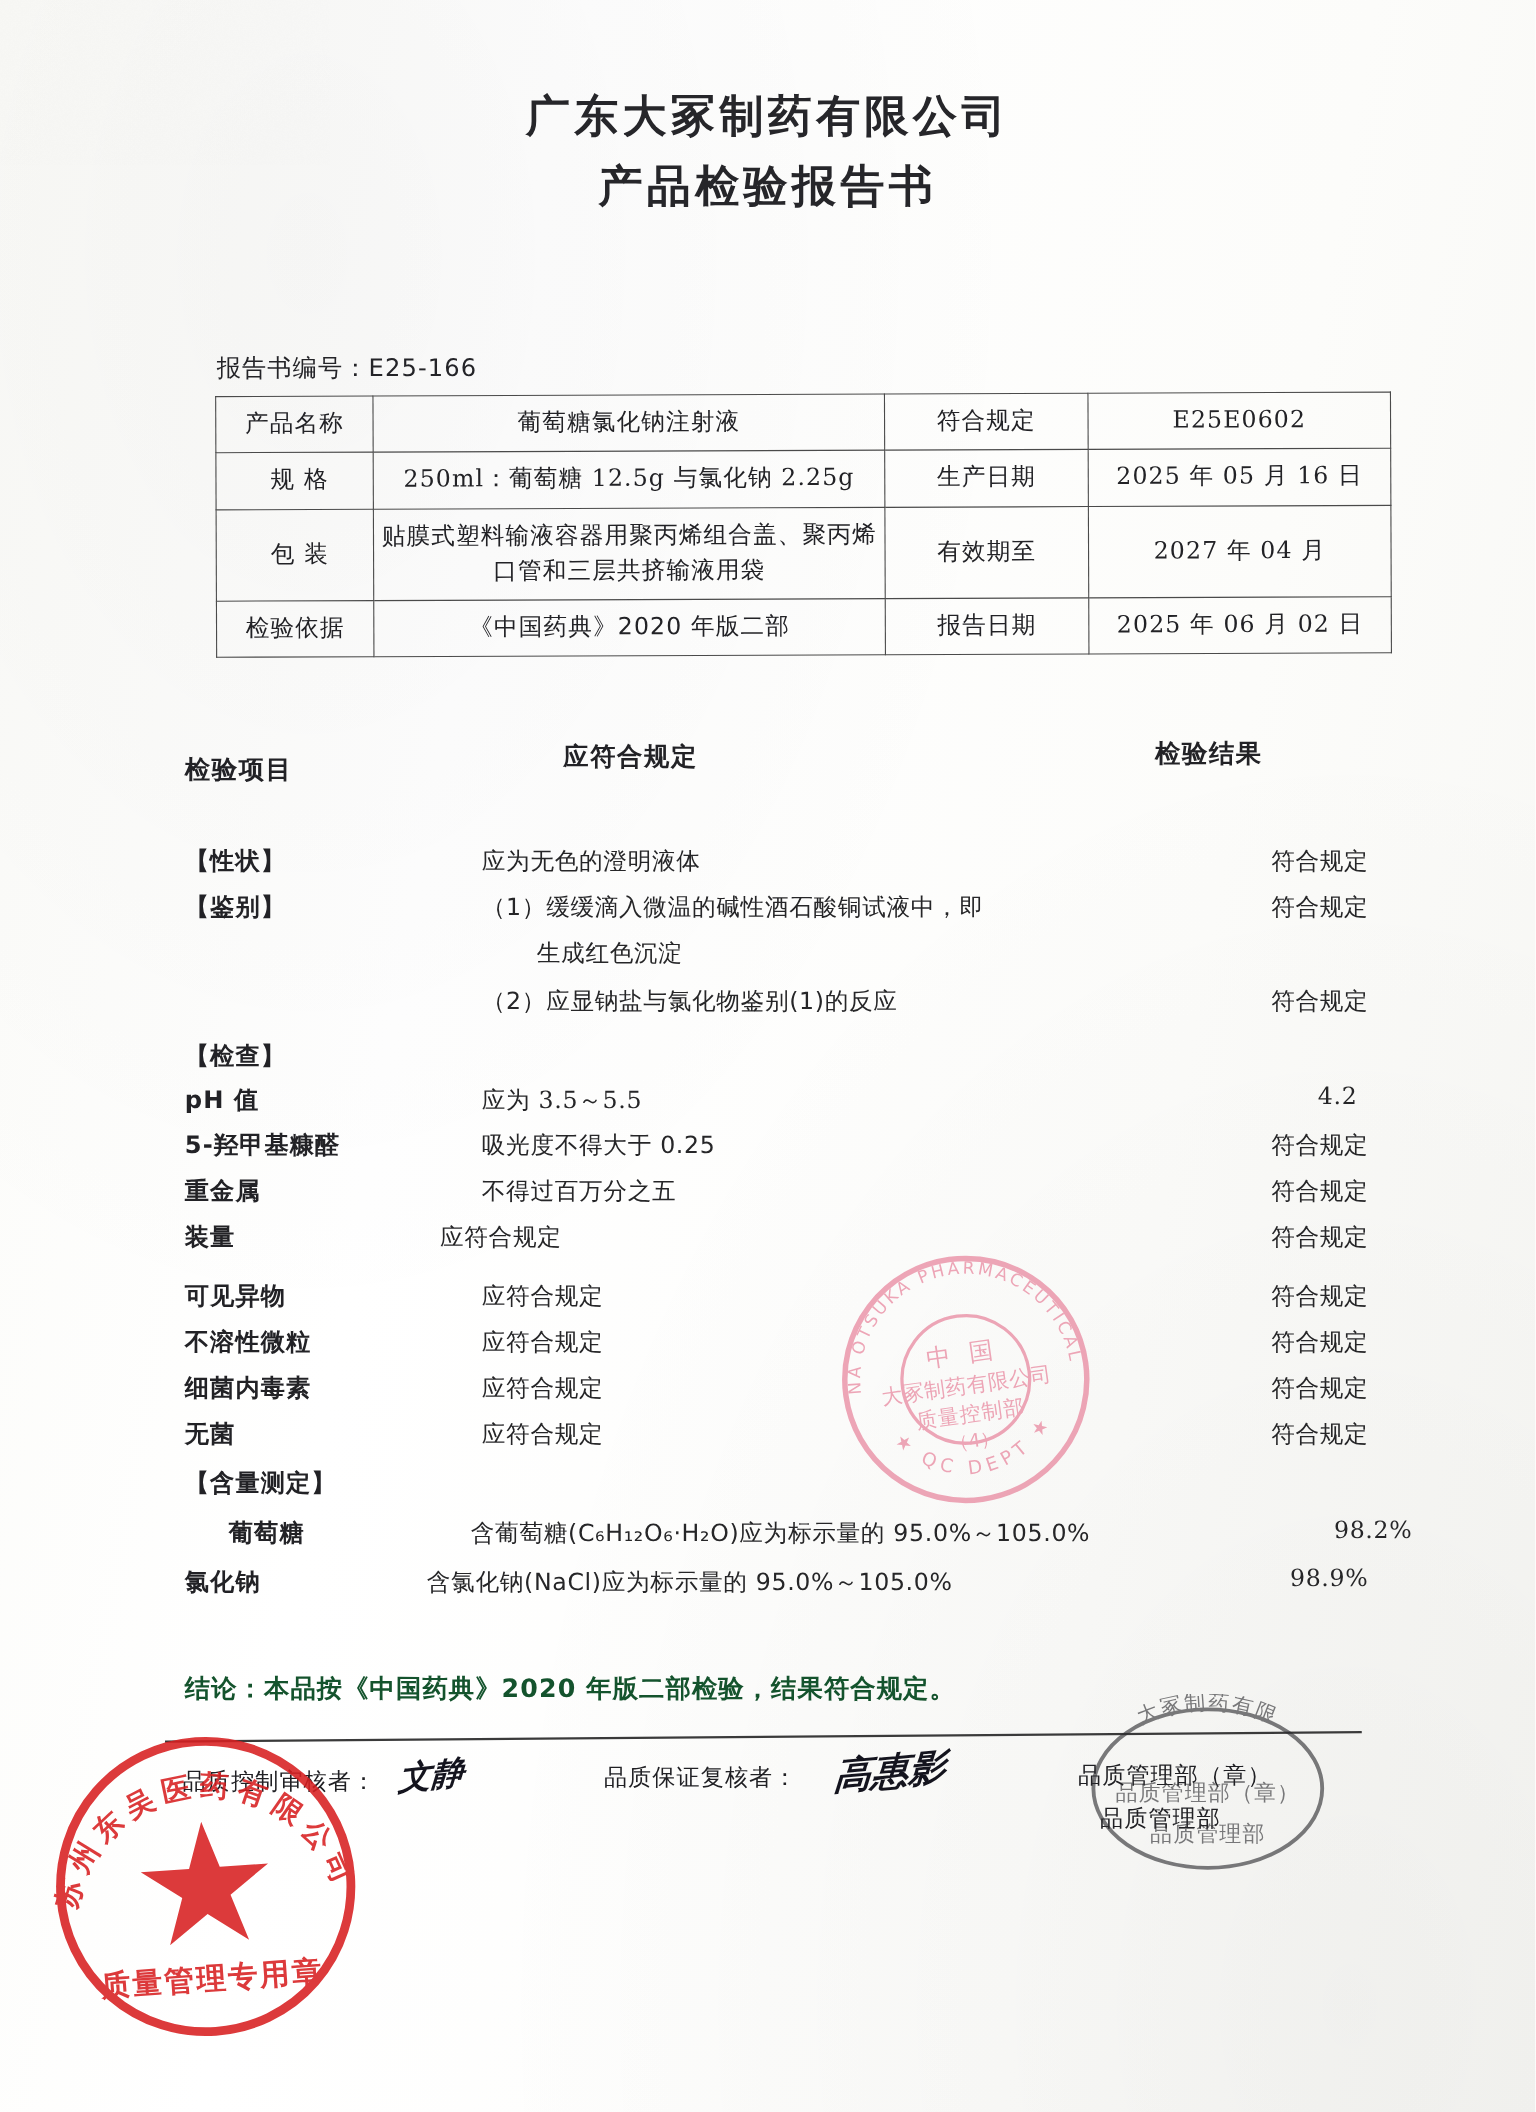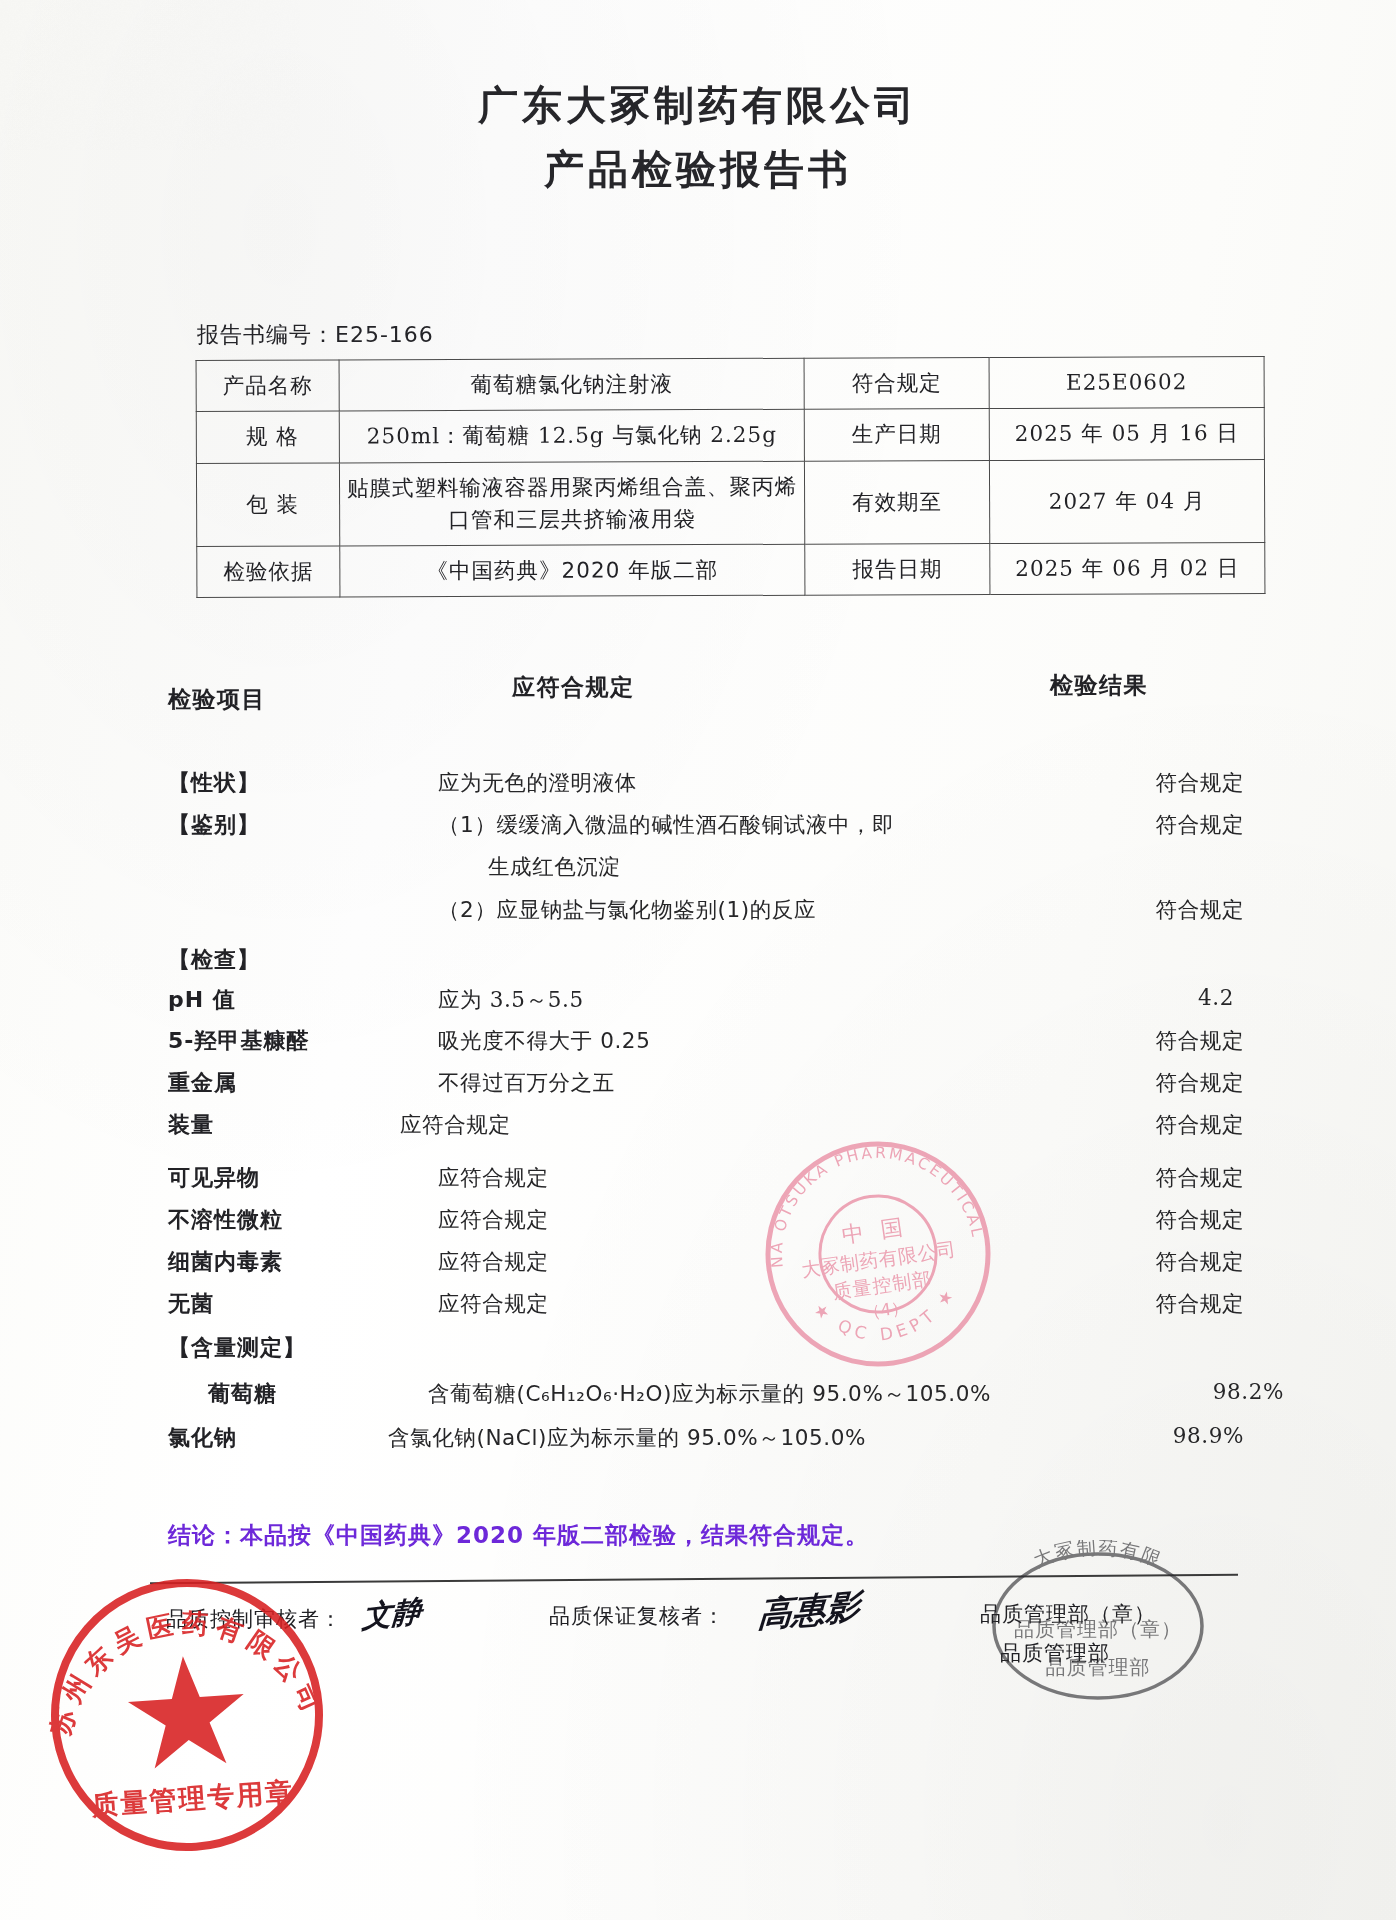--- a/index.html
+++ b/index.html
@@ -145,21 +145,21 @@
   }
 
   
   #conclusion {
     position: absolute;
     left: 168px;
     top: 1520px;
     font-size: 23px;
     font-weight: 600;
     letter-spacing: 1px;
-    color: #6d28d9;
+    color: #14532d;
     white-space: nowrap;
   }
   #sig-rule {
     position: absolute;
     left: 150px;
     top: 1578px;
     width: 1088px;
     height: 2px;
     background: #3a3a3a;
     transform: rotate(-0.45deg);

